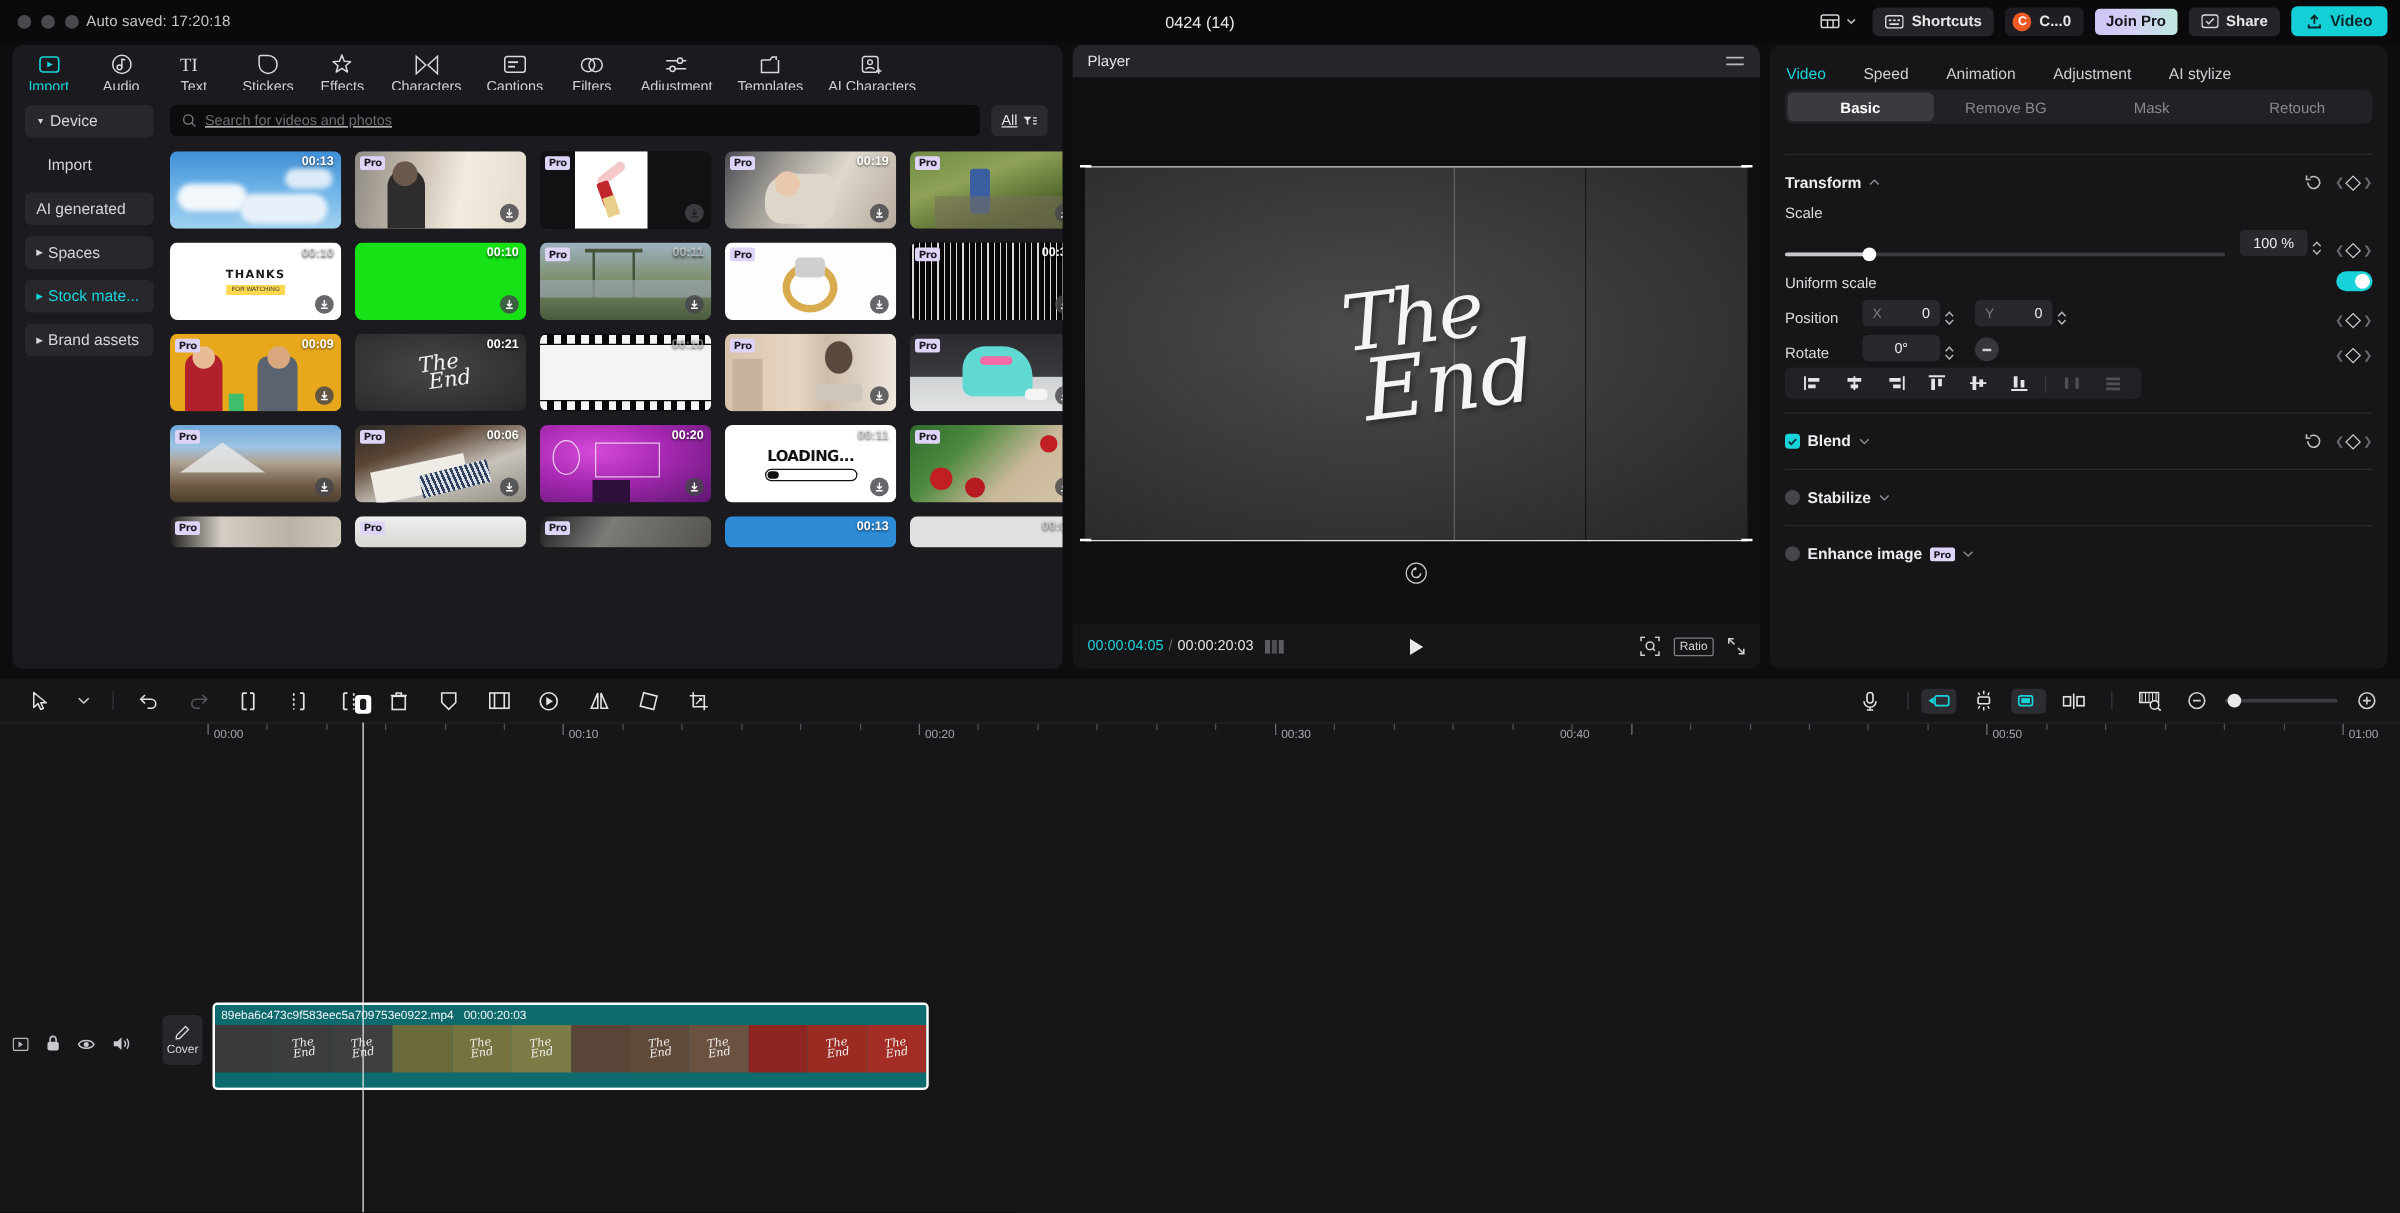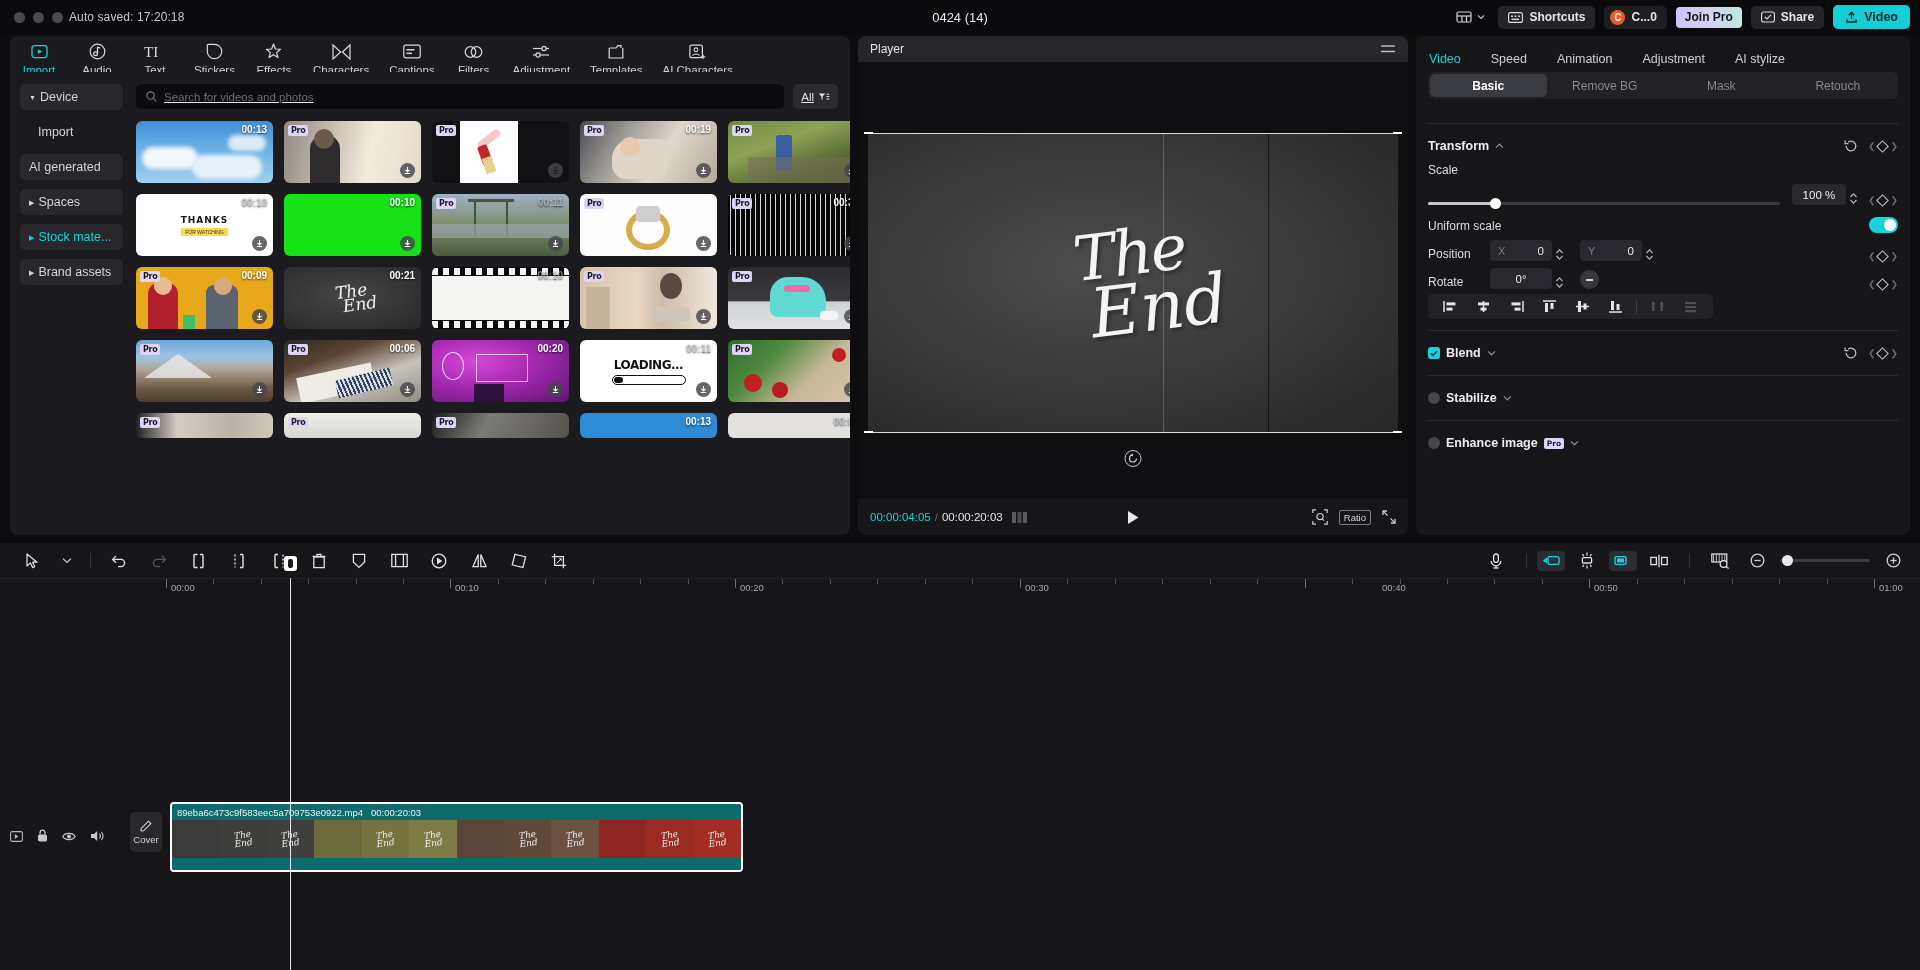--- a/index.html
+++ b/index.html
@@ -1257,21 +1257,21 @@
         <span class="tick" style="left:925px"></span>
         <span class="tick" style="left:972px"></span>
       <span class="tick major" style="left:1020px"></span>
         <span class="tlabel-t" style="left:1025px">00:30</span>
       <span class="tick" style="left:1067px"></span>
         <span class="tick" style="left:1115px"></span>
         <span class="tick" style="left:1162px"></span>
         <span class="tick" style="left:1210px"></span>
         <span class="tick" style="left:1257px"></span>
       <span class="tick major" style="left:1305px"></span>
-        <span class="tlabel-t" style="left:1382px">00:40</span>
+        <span class="tlabel-t" style="left:1248px">00:40</span>
       <span class="tick" style="left:1352px"></span>
         <span class="tick" style="left:1400px"></span>
         <span class="tick" style="left:1447px"></span>
         <span class="tick" style="left:1494px"></span>
         <span class="tick" style="left:1542px"></span>
       <span class="tick major" style="left:1589px"></span>
         <span class="tlabel-t" style="left:1594px">00:50</span>
       <span class="tick" style="left:1637px"></span>
         <span class="tick" style="left:1684px"></span>
         <span class="tick" style="left:1732px"></span>

